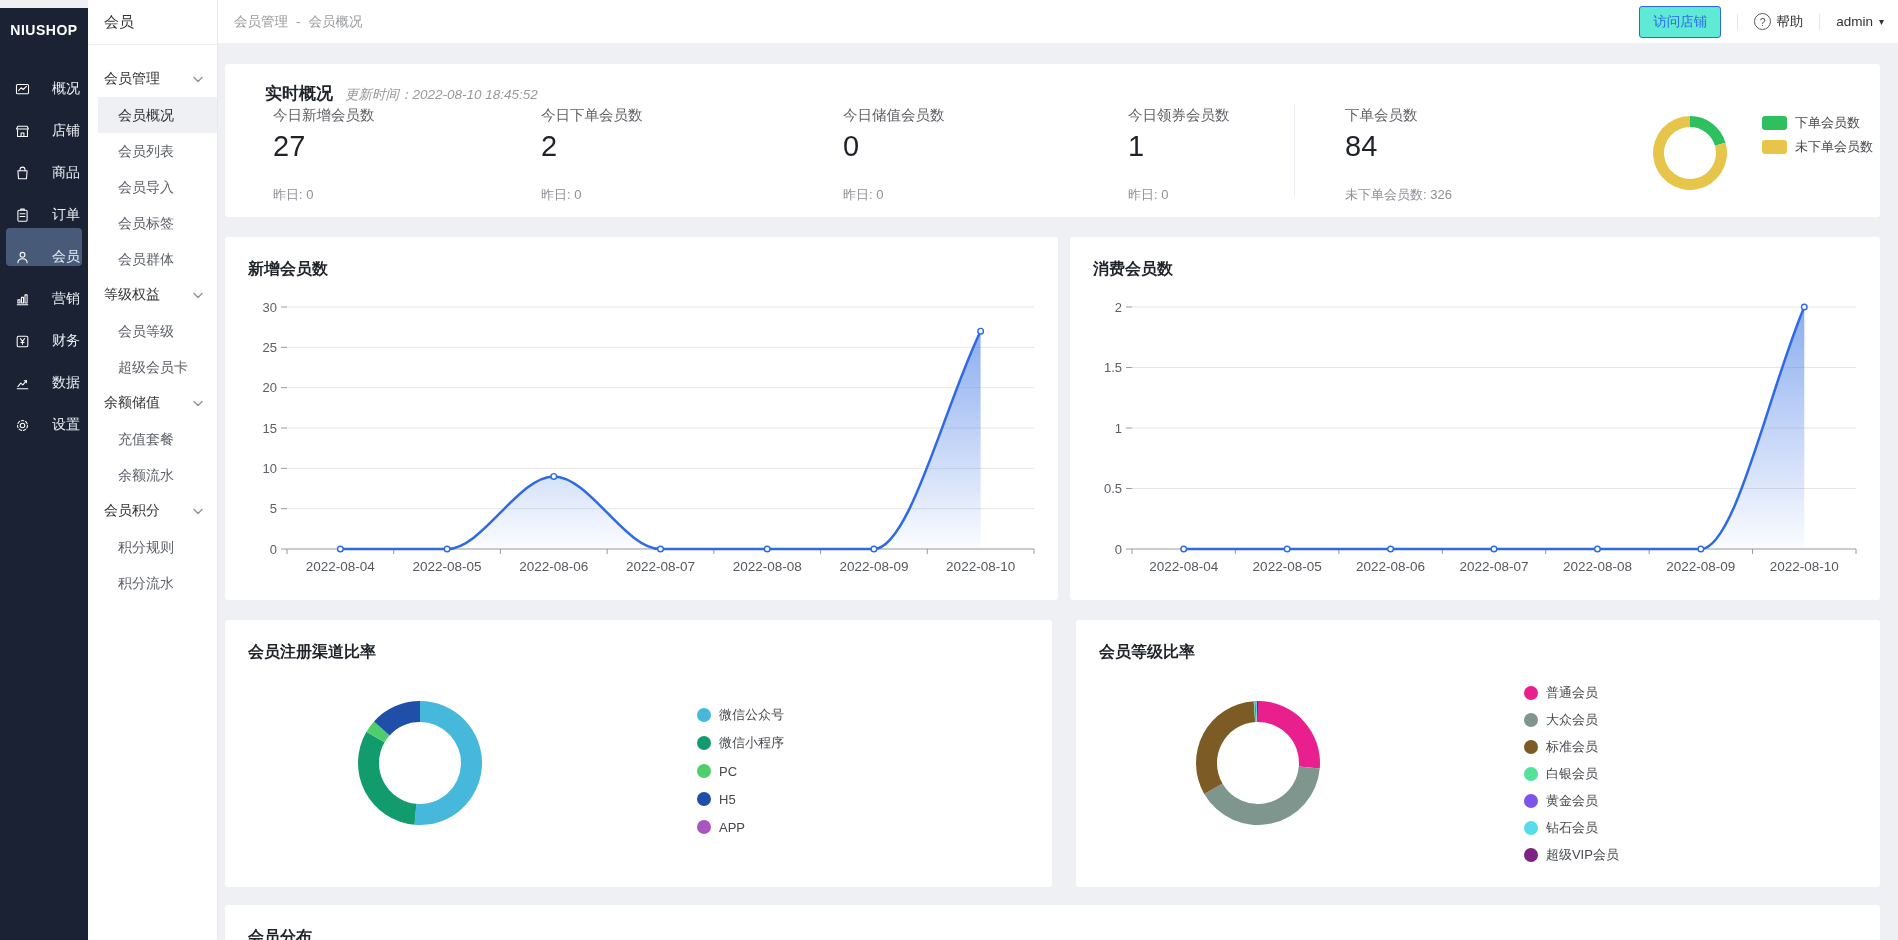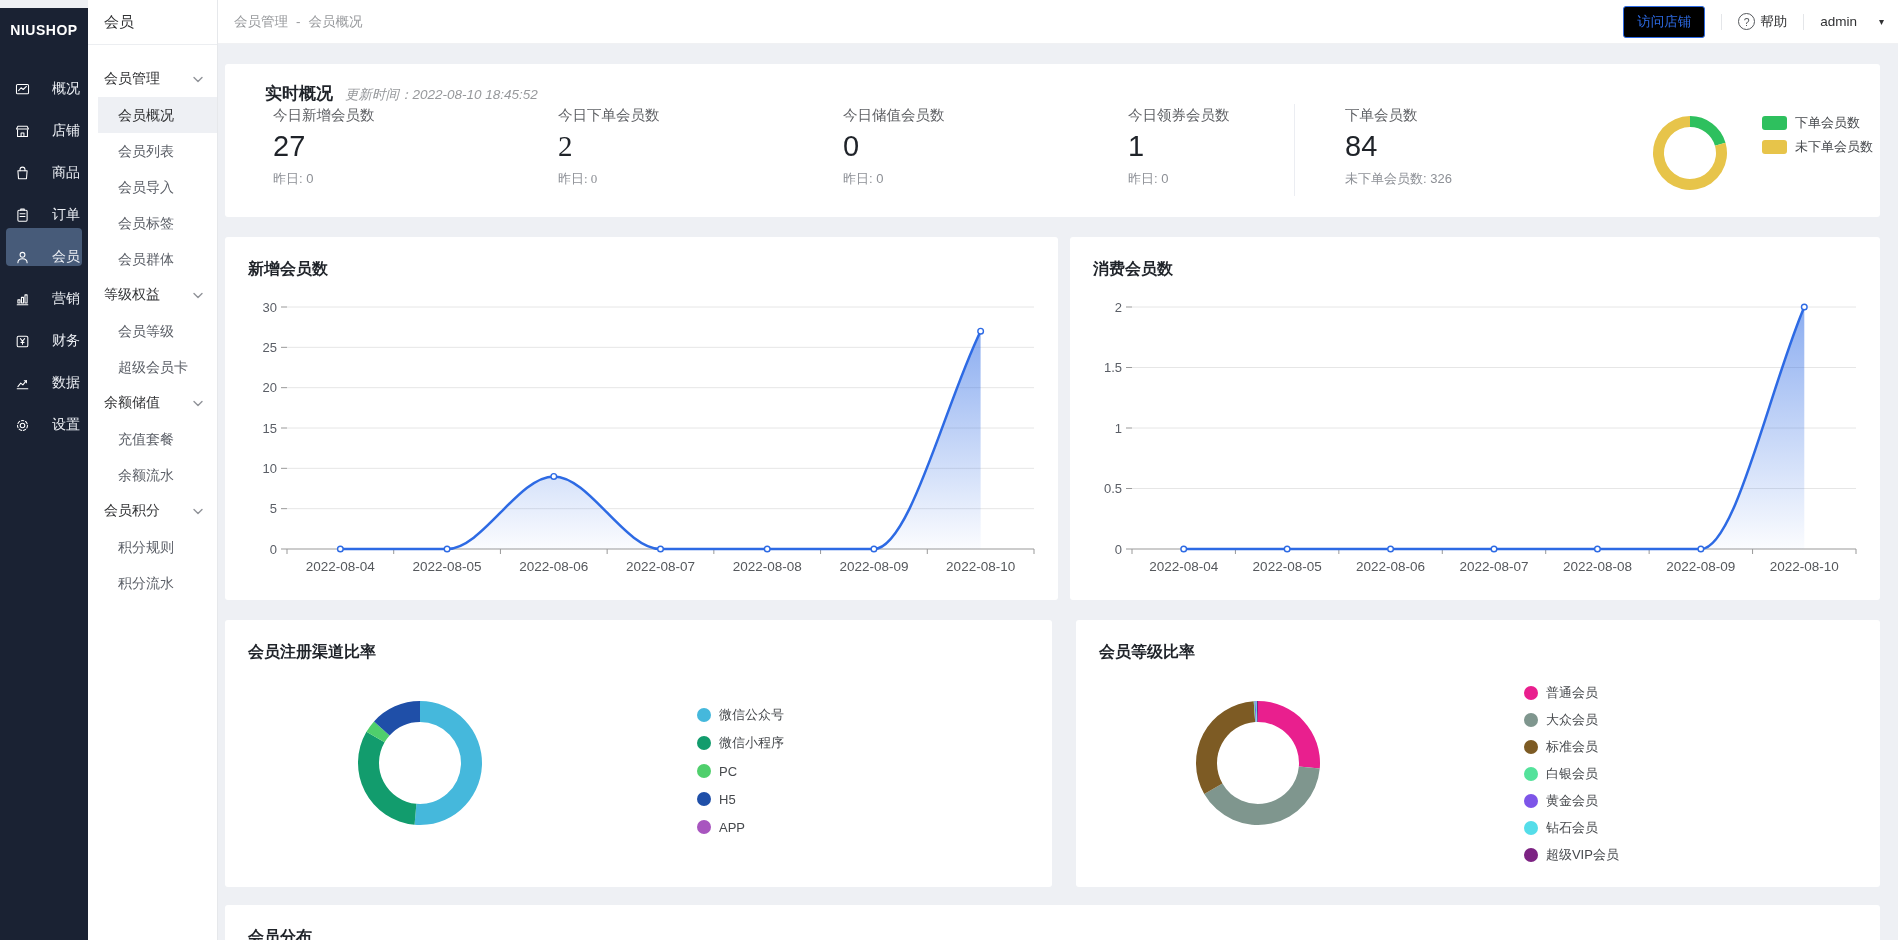--- a/index.html
+++ b/index.html
@@ -26,42 +26,42 @@
                      padding:0 14px 0 16px;font-size:14px;color:#303133;cursor:pointer;}
   .snav-chevron{width:10px;height:7px;stroke:#909399;fill:none;stroke-width:1.4;stroke-linecap:round;stroke-linejoin:round;}
   .snav-item{height:36px;line-height:36px;padding-left:30px;font-size:14px;color:#5a5e66;cursor:pointer;}
   .snav-item.active{background:#eef0f4;color:#303133;margin-left:10px;padding-left:20px;}
 
   
   #topbar{position:absolute;left:218px;top:0;right:0;height:44px;background:#fff;border-bottom:1px solid #f0f1f3;
           display:flex;align-items:center;justify-content:space-between;box-sizing:border-box;padding:0 14px 0 16px;}
   .breadcrumb{color:#97999c;font-size:13.5px;display:flex;gap:8px;align-items:center;}
   .topbar-right{display:flex;align-items:center;gap:16px;}
-  .visit-btn{background:#000000;border:1px solid #2d6ae4;color:#2d6ae4;font-size:13.5px;border-radius:3px;
+  .visit-btn{background:#5eead4;border:1px solid #2d6ae4;color:#2d6ae4;font-size:13.5px;border-radius:3px;
              padding:6px 13px;cursor:pointer;font-family:Liberation Serif, serif;}
   .tb-divider{width:1px;height:16px;background:#e4e6e9;}
   .help{display:flex;align-items:center;gap:5px;color:#303133;font-size:13.5px;cursor:pointer;}
   .q-icon{width:15px;height:15px;border:1.2px solid #55585c;border-radius:50%;display:inline-flex;
           align-items:center;justify-content:center;font-size:10.5px;color:#55585c;}
-  .user{display:flex;align-items:center;gap:22px;color:#303133;font-size:13.5px;cursor:pointer;text-align:center;}
+  .user{display:flex;align-items:center;gap:6px;color:#303133;font-size:13.5px;cursor:pointer;text-align:center;}
   .caret{font-size:10px;color:#303133;}
 
   
   #content{position:absolute;left:218px;top:44px;right:0;bottom:0;padding:20px 18px 0 7px;box-sizing:border-box;}
   .panel{background:#fff;border-radius:3px;position:relative;}
   .panel-title{font-size:16px;font-weight:700;color:#1f2329;}
 
   
   #realtime-panel{height:153px;}
   .rt-header{display:flex;align-items:baseline;padding:18px 0 0 40px;}
   .rt-update{margin-left:12px;font-size:13.5px;color:#97999c;font-style:italic;}
   .stat-col{position:absolute;top:42px;}
   .stat-label{font-size:14.5px;color:#606266;}
   .stat-value{font-size:29px;color:#1f2329;font-weight:500;margin-top:5px;}
-  .stat-sub{font-size:13px;color:#8d9096;margin-top:7px;}
+  .stat-sub{font-size:13px;color:#8d9096;margin-top:23px;}
   .rt-divider{position:absolute;left:1069px;top:40px;height:92px;border-left:1px solid #ebedf2;}
   #order-donut-svg{position:absolute;left:1426px;top:50px;}
   #order-donut-legend{position:absolute;left:1537px;top:50px;display:flex;flex-direction:column;gap:6px;}
 
   
   .legend-row{display:flex;align-items:center;gap:8px;height:18px;cursor:pointer;}
   .legend-row .sw{display:inline-block;}
   .sw.rect{width:25px;height:14px;border-radius:3px;}
   .sw.circle{width:14px;height:14px;border-radius:50%;}
   .legend-label{font-size:13px;color:#46494d;white-space:nowrap;}
@@ -239,21 +239,21 @@
         <span class="rt-update">
           <span>更新时间：</span><span>2022-08-10 18:45:52</span>
         </span>
       </div>
 
       <div class="stat-col" style="left:48px;">
         <div class="stat-label">今日新增会员数</div>
         <div class="stat-value">27</div>
         <div class="stat-sub">昨日: 0</div>
       </div>
-      <div class="stat-col" style="left:333px;font-family:Liberation Serif, serif;">
+      <div class="stat-col" style="left:316px;">
         <div class="stat-label">今日下单会员数</div>
         <div class="stat-value">2</div>
         <div class="stat-sub">昨日: 0</div>
       </div>
       <div class="stat-col" style="left:618px;">
         <div class="stat-label">今日储值会员数</div>
         <div class="stat-value">0</div>
         <div class="stat-sub">昨日: 0</div>
       </div>
       <div class="stat-col" style="left:903px;">

